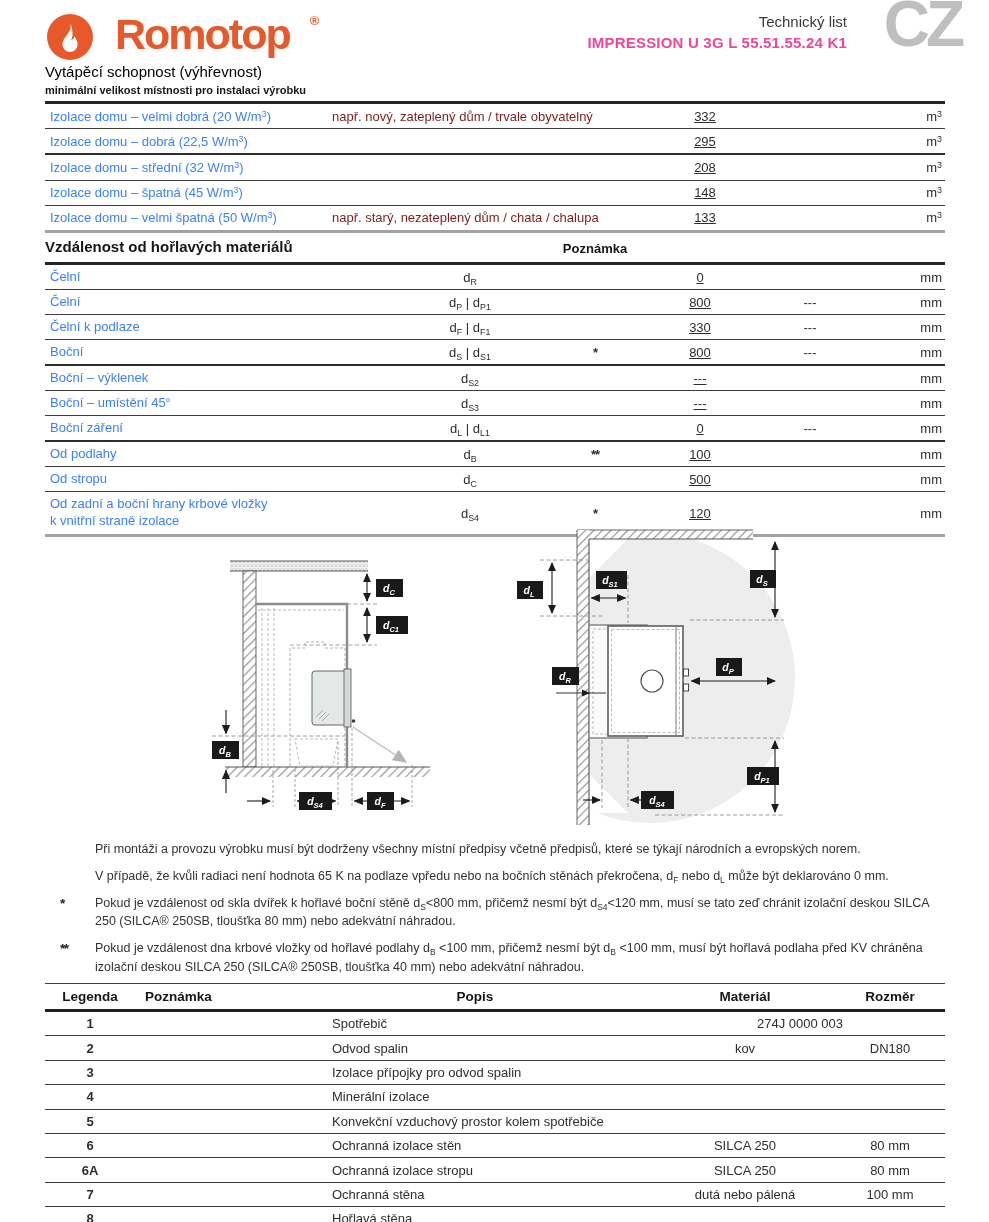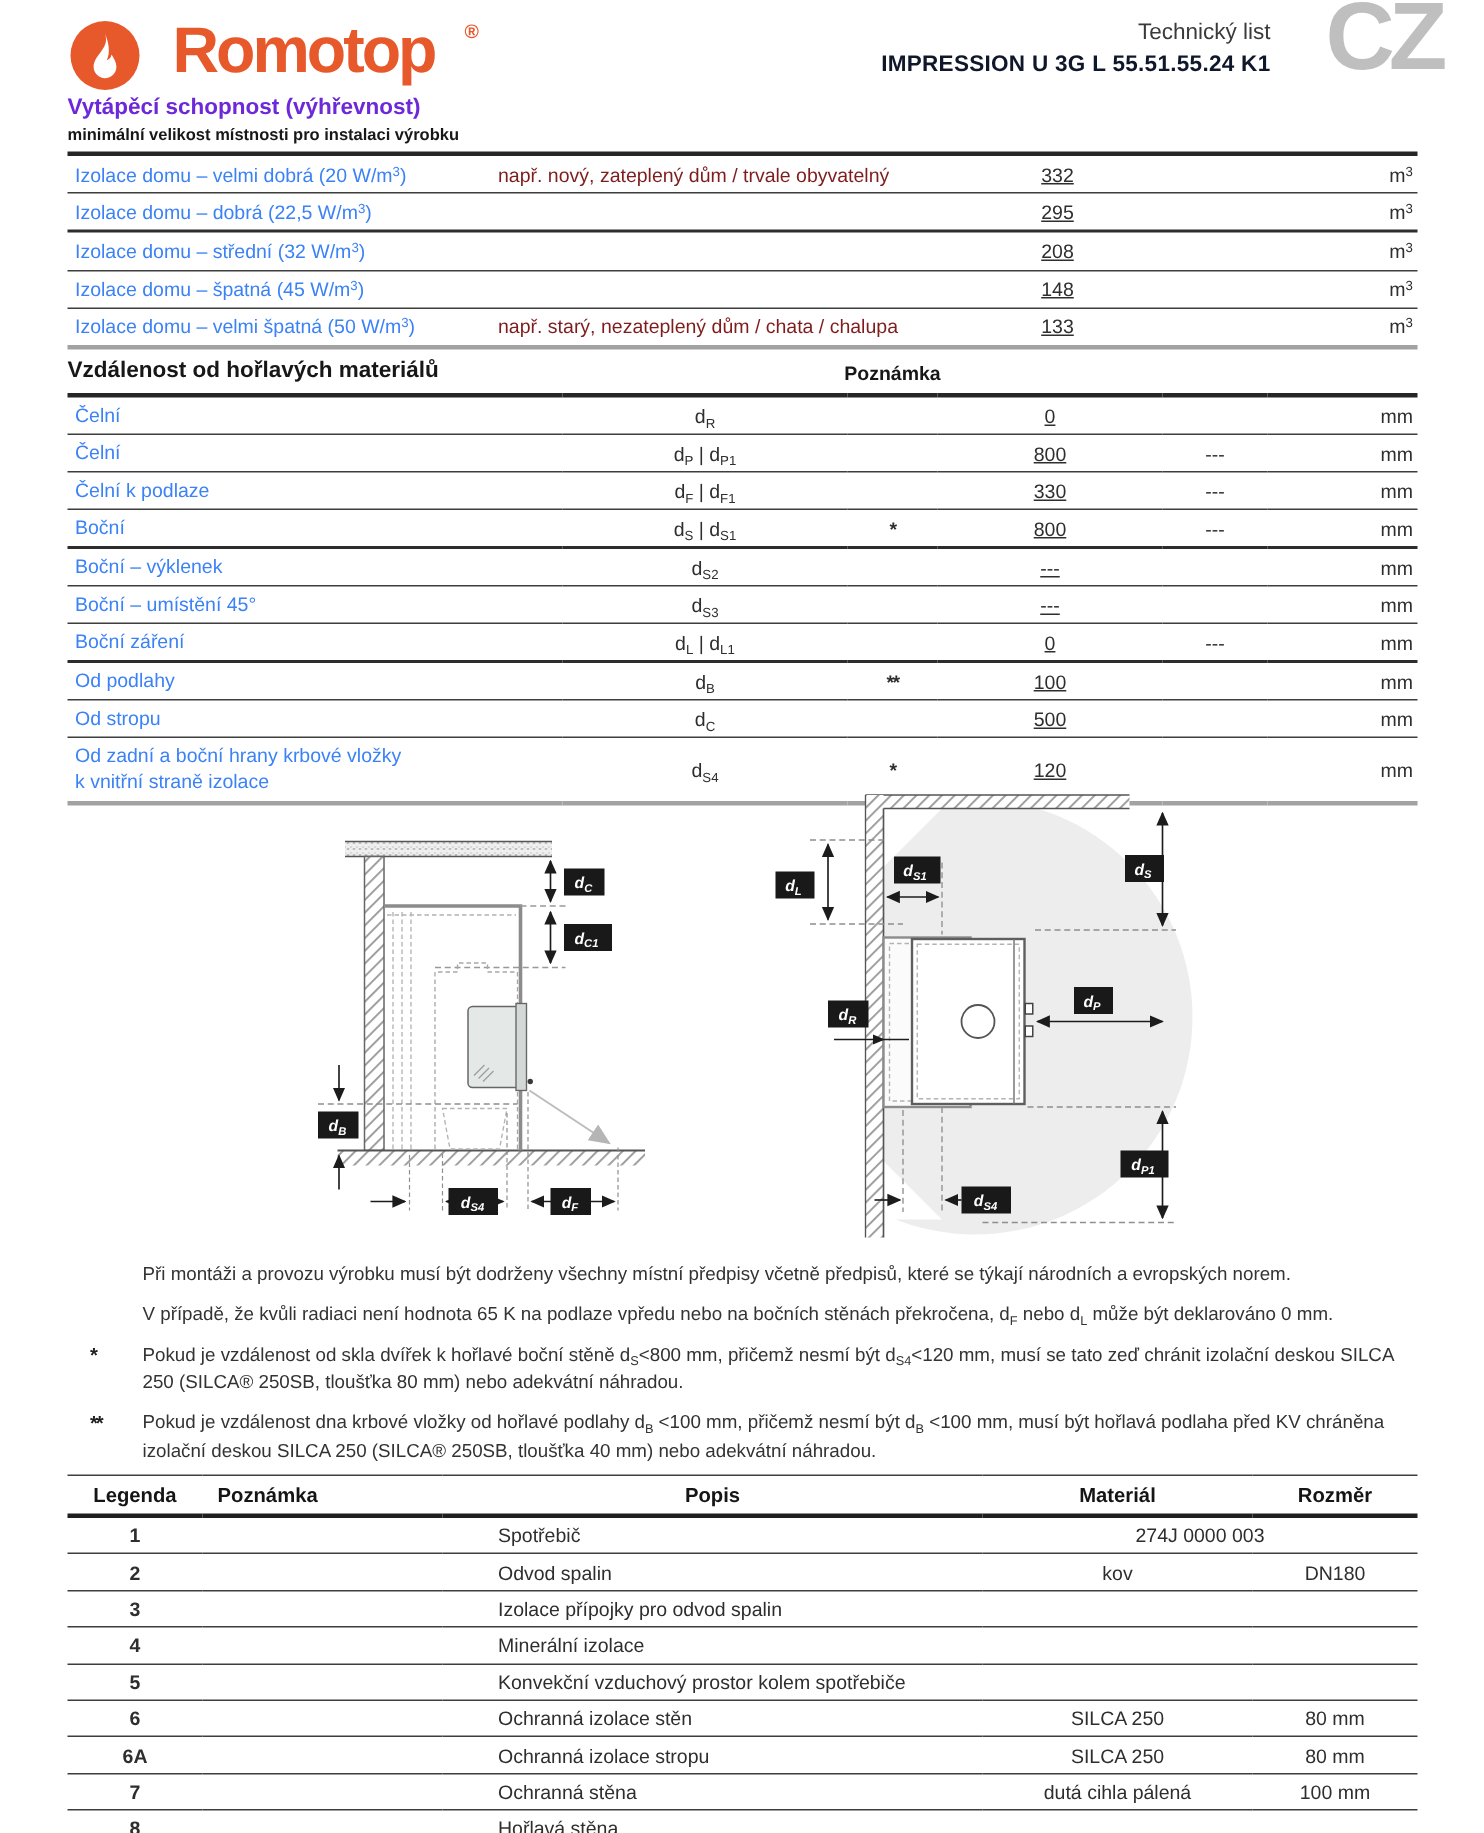--- a/index.html
+++ b/index.html
@@ -5,25 +5,25 @@
   html,body{margin:0;padding:0;background:#fff;}
   body{width:989px;height:1222px;position:relative;font-family:"Liberation Sans","DejaVu Sans",sans-serif;color:#2e2e2e;}
   .page{position:absolute;inset:0;overflow:hidden;background:#fff;}
 
   
   .logo{position:absolute;left:44px;top:10px;display:flex;align-items:center;gap:19px;}
   .wordmark{font-size:43px;font-weight:bold;color:#e7582b;letter-spacing:-2px;line-height:1;position:relative;top:-2px;}
   .reg{font-size:13px;font-weight:bold;color:#e7582b;vertical-align:super;position:relative;top:-16px;left:1px;}
   .doc-meta{position:absolute;top:13px;right:142px;text-align:right;}
   .doc-type{font-size:15px;color:#3a3a3a;}
-  .product{font-size:15px;font-weight:bold;color:#0f172a;margin-top:4px;letter-spacing:.2px;}
+  .product{font-size:15px;font-weight:bold;color:#ec4899;margin-top:4px;letter-spacing:.2px;}
   .cz{position:absolute;top:-8px;right:28px;font-size:64px;font-weight:bold;color:#bfbfbf;letter-spacing:-4px;line-height:1;}
 
   
-  .s1-title{position:absolute;left:45px;top:63px;font-size:15px;font-weight:bold;color:#6d28d9;}
+  .s1-title{position:absolute;left:45px;top:63px;font-size:15px;font-weight:normal;color:#000000;}
   .s1-sub{position:absolute;left:45px;top:84px;font-size:11px;font-weight:bold;color:#171717;}
 
   table{border-collapse:collapse;table-layout:fixed;}
   td,th{padding:0;vertical-align:middle;}
   sub{font-size:68%;vertical-align:-3px;line-height:0;}
   sup{font-size:68%;vertical-align:4px;line-height:0;}
 
   #heating-table{position:absolute;left:45px;top:101px;width:900px;border-top:3px solid #262626;border-bottom:3px solid #a2a2a2;}
   #heating-table td{border-top:1.2px solid #3d3d3d;height:24.2px;font-size:13px;}
   #heating-table tr:first-child td{border-top:none;}
@@ -456,21 +456,21 @@
           <td class="lg-num">6A</td>
           <td class="lg-note"></td>
           <td class="lg-desc">Ochranná izolace stropu</td>
           <td class="lg-mat">SILCA 250</td>
           <td class="lg-size">80 mm</td>
         </tr>
         <tr>
           <td class="lg-num">7</td>
           <td class="lg-note"></td>
           <td class="lg-desc">Ochranná stěna</td>
-          <td class="lg-mat">dutá cihla pálená</td>
+          <td class="lg-mat">dutá nebo pálená</td>
           <td class="lg-size">100 mm</td>
         </tr>
         <tr>
           <td class="lg-num">8</td>
           <td class="lg-note"></td>
           <td class="lg-desc">Hořlavá stěna</td>
           <td class="lg-mat"></td>
           <td class="lg-size"></td>
         </tr>
       </tbody>

